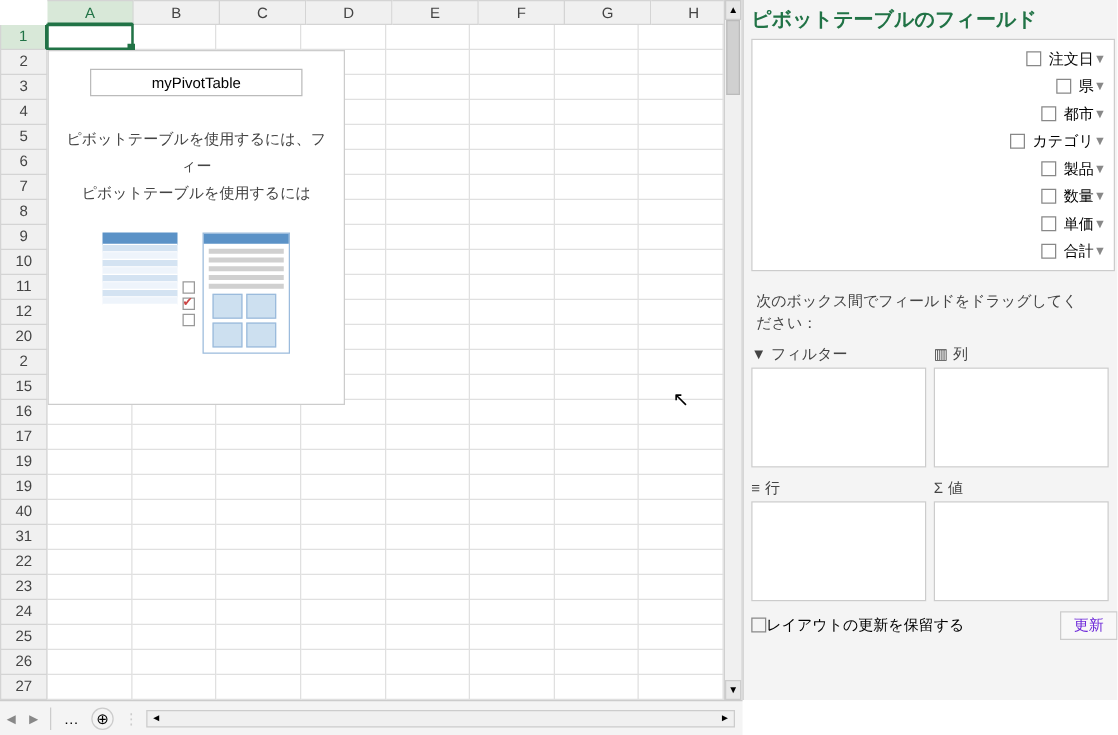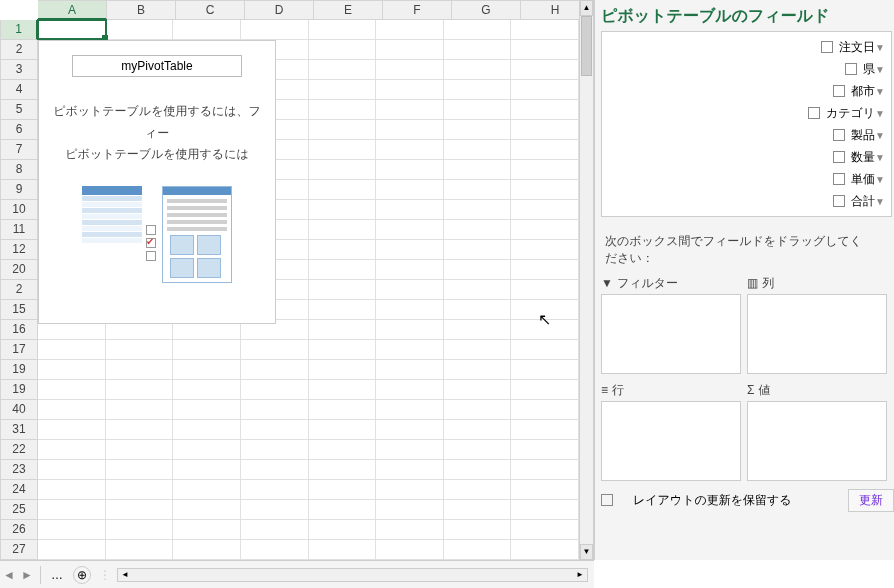--- a/index.html
+++ b/index.html
@@ -40,21 +40,21 @@
 .field-list { background:#fff; border:1px solid #ccc; padding:4px 4px; margin-right:2px; }
 .field-item { display:flex; align-items:center; justify-content:flex-end; padding:2px 2px; height:22px; }
 .field-item .lbl { display:flex; align-items:center; gap:6px; }
 .field-item .cb { width:12px; height:12px; border:1px solid #888; }
 .field-item .dd { color:#888; font-size:10px; }
 .drag-msg { margin:16px 4px 6px; color:#444; line-height:1.4; }
 .areas { display:flex; flex-wrap:wrap; gap:6px; margin-right:2px; }
 .area { width:140px; }
 .area-label { font-size:12px; color:#444; padding:2px 0; display:flex; align-items:center; gap:4px; }
 .area-box { background:#fff; border:1px solid #ccc; height:80px; }
-.footer-row { display:flex; align-items:center; gap:20px; margin-top:8px; }
+.footer-row { display:flex; align-items:center; gap:0; margin-top:8px; }
 .footer-row .cb { width:12px; height:12px; border:1px solid #888; }
 .update-btn { border:1px solid #ccc; padding:2px 10px; background:#f8f8f8; color:#6d28d9; font-size:12px; }
 .view-row { display:flex; align-items:center; gap:6px; margin-top:4px; }
 .view-sel { border:1px solid #ccc; background:#fff; width:120px; height:20px; }
 .view-btns { display:flex; gap:4px; margin-left:auto; margin-right:4px; }
 .view-btns span { border:1px solid #ccc; width:22px; height:20px; text-align:center; line-height:18px; font-size:12px; background:#fff; }
 
 .tabbar { position:absolute; bottom:0; left:0; width:594px; height:28px; border-top:1px solid #ccc; background:#f4f4f4; display:flex; align-items:center; font-size:12px; }
 .tabbar .nav { display:flex; gap:0; }
 .tabbar .nav span { width:18px; text-align:center; color:#888; }

